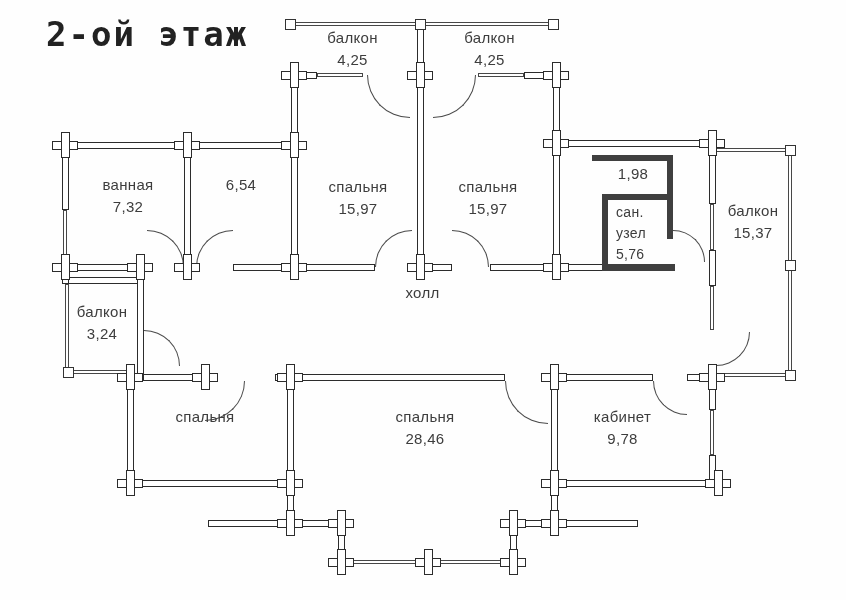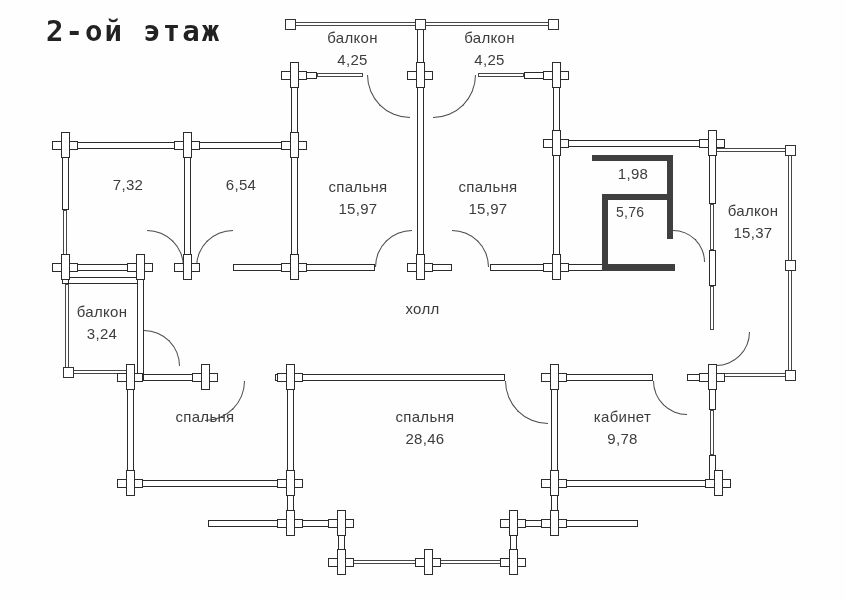--- a/index.html
+++ b/index.html
@@ -14,21 +14,21 @@
   .sq{position:absolute;width:11px;height:11px;background:#fff;border:1.3px solid #333;box-sizing:border-box;z-index:6;}
   .arc{position:absolute;box-sizing:border-box;z-index:3;border:0 solid #4a4a4a;}
   .room-label{
     position:absolute;z-index:10;color:#3d3d3d;font-size:15px;line-height:22px;
     text-align:center;letter-spacing:0.3px;
   }
   .room-label span{display:block;}
   #floor-title{
     position:absolute;left:46px;top:14px;z-index:10;color:#222;
     font-family:"DejaVu Sans Mono","Liberation Mono",monospace;
-    font-weight:bold;font-size:29px;letter-spacing:2px;
+    font-weight:bold;font-size:34px;letter-spacing:2px;
   }
   .left-align{text-align:left;}
 </style>
 </head>
 <body>
 
 <div id="stage">
 
   <div id="floor-title">2-ой этаж</div>
 
@@ -175,48 +175,50 @@
 
   <div class="room-label" style="left:300px;top:27px;width:105px;">
     <span>балкон</span>
     <span>4,25</span>
   </div>
   <div class="room-label" style="left:437px;top:27px;width:105px;">
     <span>балкон</span>
     <span>4,25</span>
   </div>
   <div class="room-label" style="left:73px;top:174px;width:110px;">
+    <span>ванная</span>
     <span>7,32</span>
   </div>
   <div class="room-label" style="left:184px;top:174px;width:114px;">
     <span>6,54</span>
   </div>
   <div class="room-label" style="left:304px;top:176px;width:108px;">
     <span>спальня</span>
     <span>15,97</span>
   </div>
   <div class="room-label" style="left:432px;top:176px;width:112px;">
     <span>спальня</span>
     <span>15,97</span>
   </div>
   <div class="room-label" style="left:606px;top:163px;width:54px;">
     <span>1,98</span>
   </div>
   <div class="room-label left-align" style="left:616px;top:202px;width:50px;font-size:14px;line-height:21px;">
+    <span>сан. узел</span>
     <span>5,76</span>
   </div>
   <div class="room-label" style="left:721px;top:200px;width:64px;">
     <span>балкон</span>
     <span>15,37</span>
   </div>
   <div class="room-label" style="left:70px;top:301px;width:64px;">
     <span>балкон</span>
     <span>3,24</span>
   </div>
-  <div class="room-label" style="left:370px;top:298px;width:105px;">
+  <div class="room-label" style="left:370px;top:282px;width:105px;">
     <span>холл</span>
   </div>
   <div class="room-label" style="left:150px;top:406px;width:110px;">
     <span>спальня</span>
   </div>
   <div class="room-label" style="left:370px;top:406px;width:110px;">
     <span>спальня</span>
     <span>28,46</span>
   </div>
   <div class="room-label" style="left:570px;top:406px;width:105px;">

